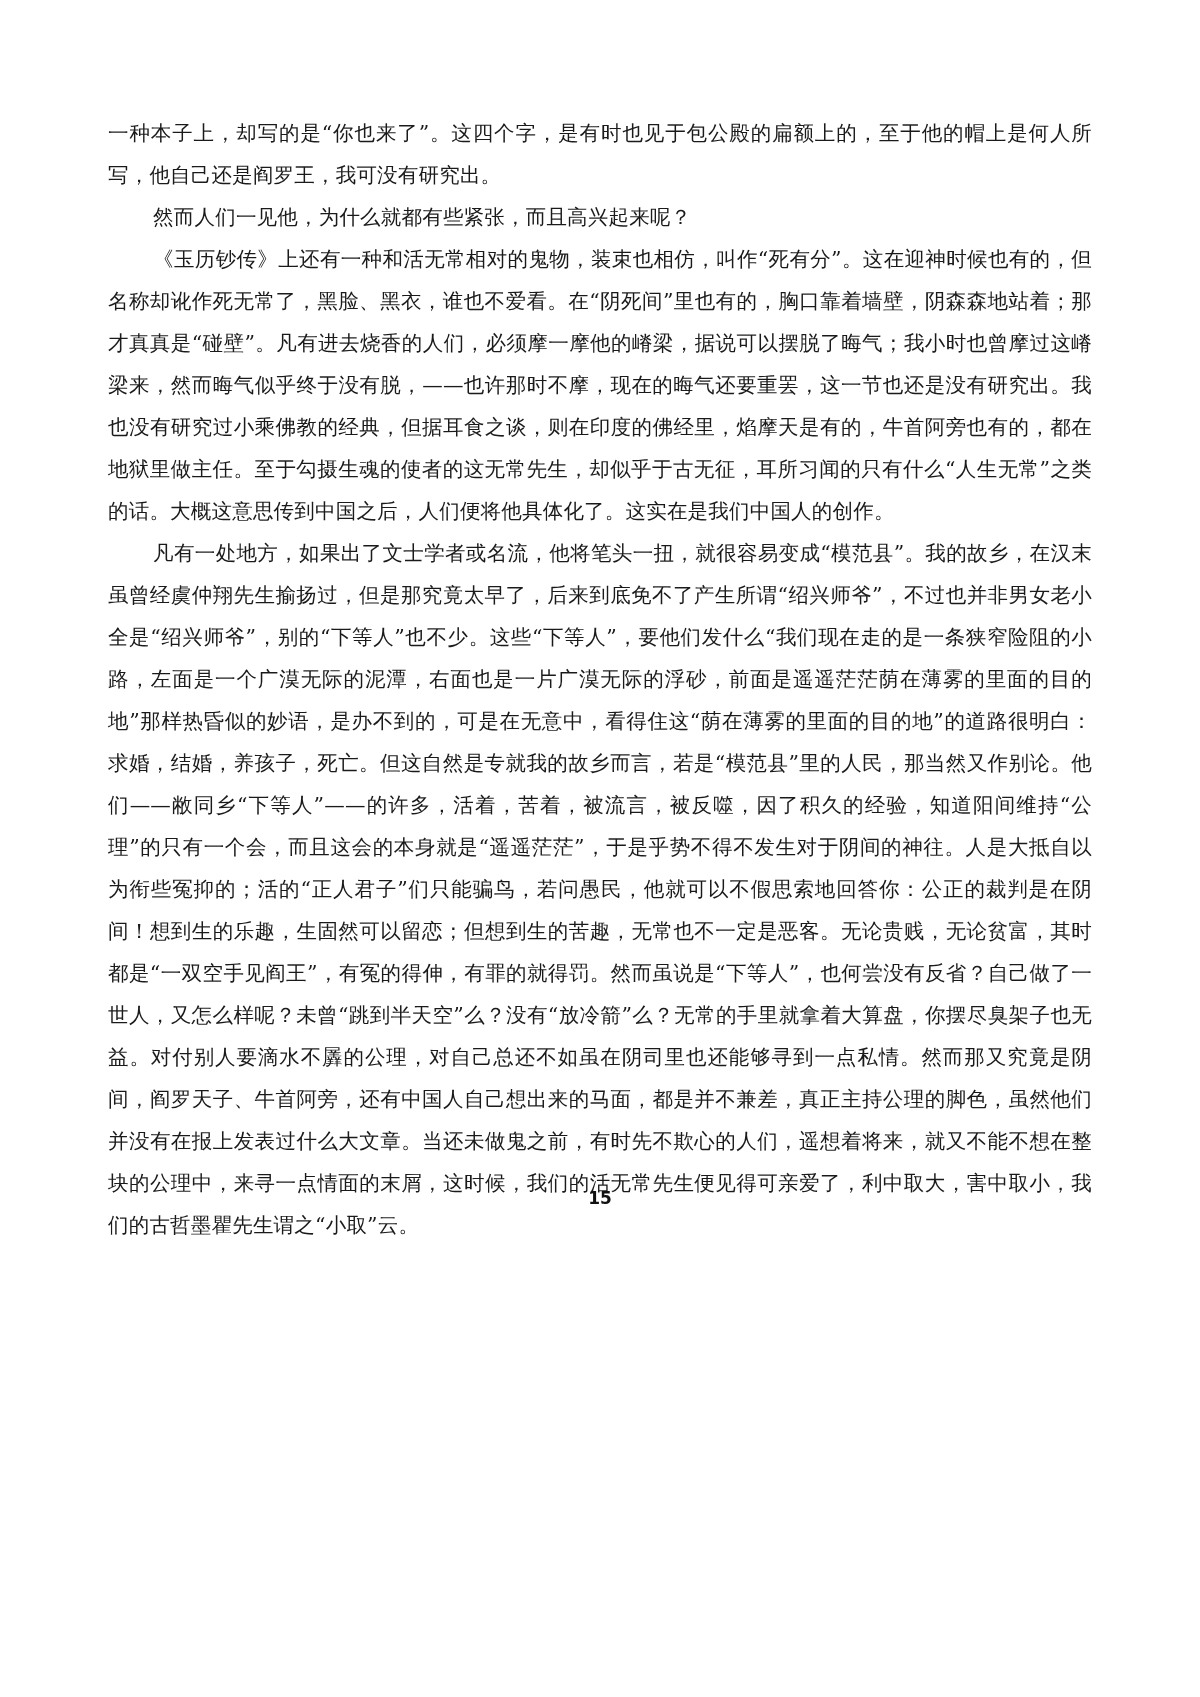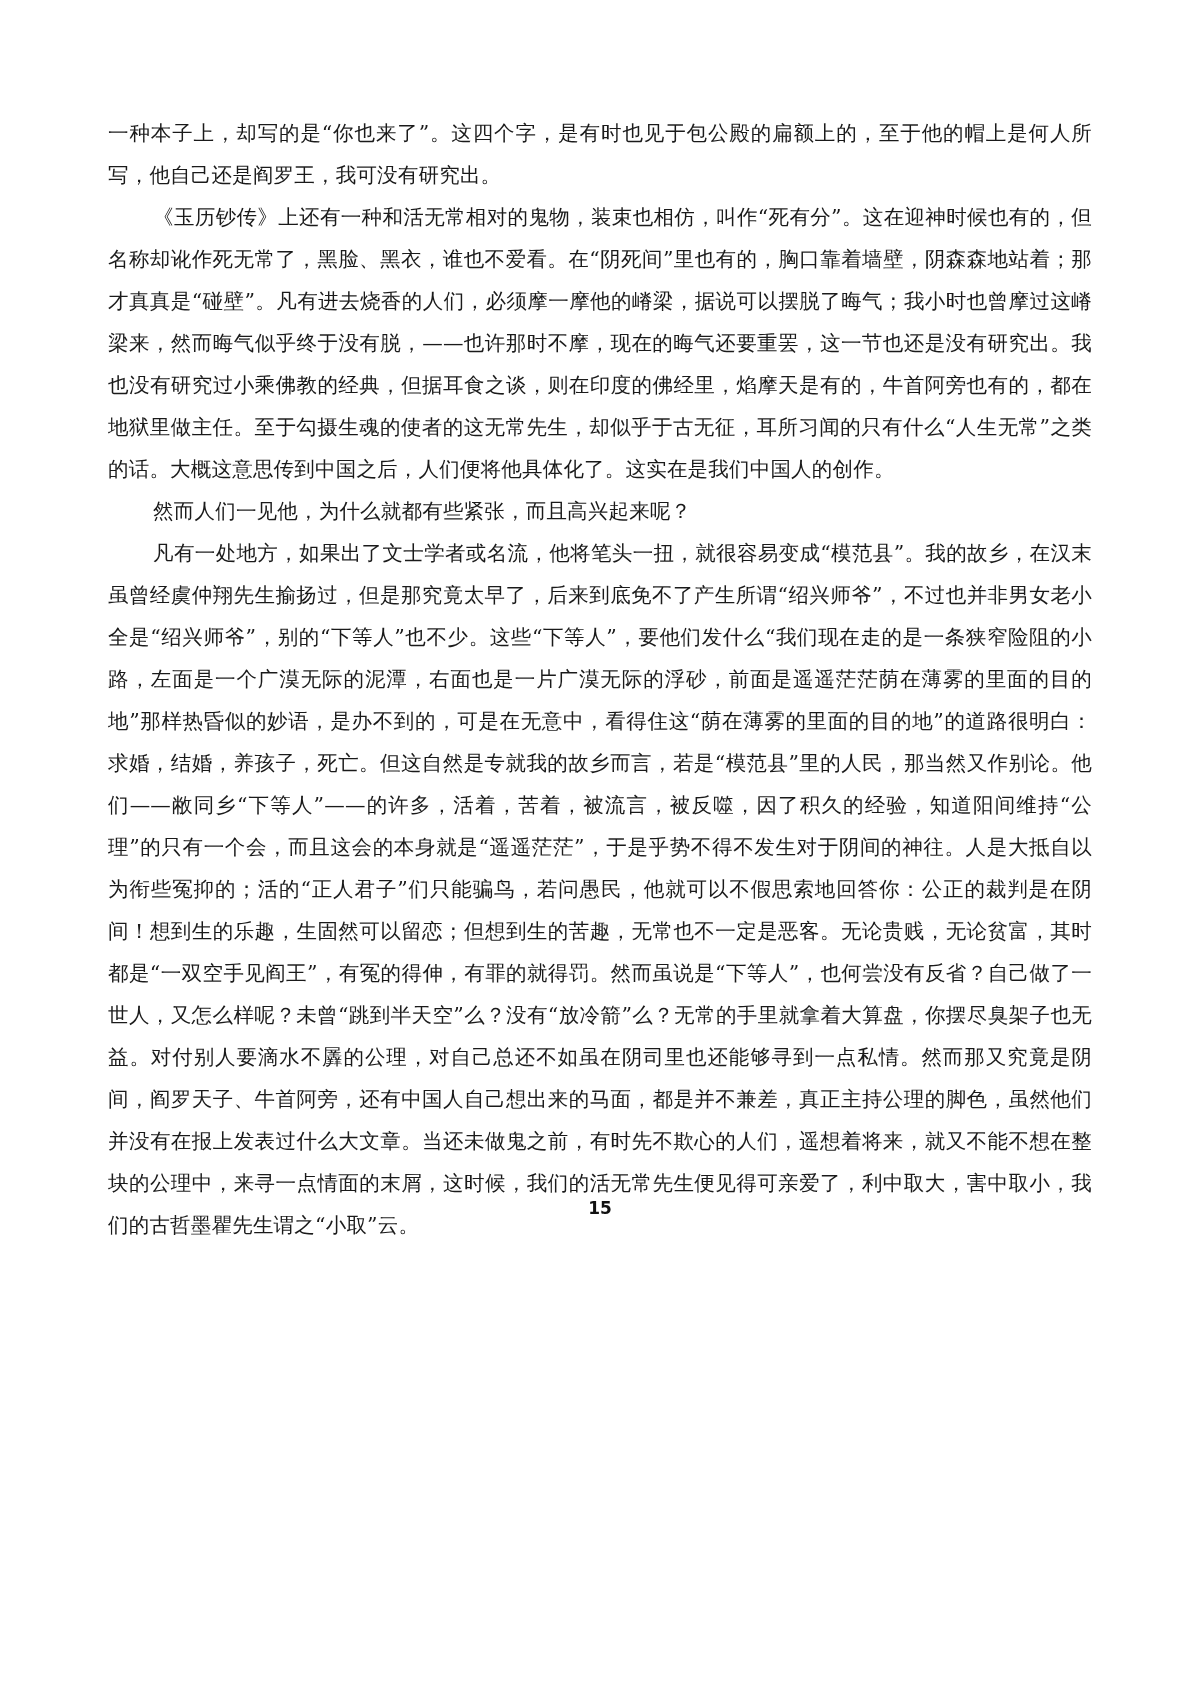--- a/index.html
+++ b/index.html
@@ -33,32 +33,32 @@
     margin: 0;
     text-indent: 0;
   }
   .body-text p.indent {
     text-indent: 2.2em;
   }
   .page-number {
     position: absolute;
     left: 0;
     right: 0;
-    bottom: 46px;
+    bottom: 56px;
     text-align: center;
     font-size: 17px;
     font-family: "DejaVu Sans", "Liberation Sans", sans-serif;
     color: #111111;
     font-weight: 600;
   }
 </style>
 </head>
 <body>
 
 <div class="page">
   <div class="body-text">
     <p>一种本子上，却写的是“你也来了”。这四个字，是有时也见于包公殿的扁额上的，至于他的帽上是何人所写，他自己还是阎罗王，我可没有研究出。</p>
+    <p class="indent">然而人们一见他，为什么就都有些紧张，而且高兴起来呢？</p>
     <p class="indent">《玉历钞传》上还有一种和活无常相对的鬼物，装束也相仿，叫作“死有分”。这在迎神时候也有的，但名称却讹作死无常了，黑脸、黑衣，谁也不爱看。在“阴死间”里也有的，胸口靠着墙壁，阴森森地站着；那才真真是“碰壁”。凡有进去烧香的人们，必须摩一摩他的嵴梁，据说可以摆脱了晦气；我小时也曾摩过这嵴梁来，然而晦气似乎终于没有脱，——也许那时不摩，现在的晦气还要重罢，这一节也还是没有研究出。我也没有研究过小乘佛教的经典，但据耳食之谈，则在印度的佛经里，焰摩天是有的，牛首阿旁也有的，都在地狱里做主任。至于勾摄生魂的使者的这无常先生，却似乎于古无征，耳所习闻的只有什么“人生无常”之类的话。大概这意思传到中国之后，人们便将他具体化了。这实在是我们中国人的创作。</p>
-    <p class="indent">然而人们一见他，为什么就都有些紧张，而且高兴起来呢？</p>
     <p class="indent">凡有一处地方，如果出了文士学者或名流，他将笔头一扭，就很容易变成“模范县”。我的故乡，在汉末虽曾经虞仲翔先生揄扬过，但是那究竟太早了，后来到底免不了产生所谓“绍兴师爷”，不过也并非男女老小全是“绍兴师爷”，别的“下等人”也不少。这些“下等人”，要他们发什么“我们现在走的是一条狭窄险阻的小路，左面是一个广漠无际的泥潭，右面也是一片广漠无际的浮砂，前面是遥遥茫茫荫在薄雾的里面的目的地”那样热昏似的妙语，是办不到的，可是在无意中，看得住这“荫在薄雾的里面的目的地”的道路很明白：求婚，结婚，养孩子，死亡。但这自然是专就我的故乡而言，若是“模范县”里的人民，那当然又作别论。他们——敝同乡“下等人”——的许多，活着，苦着，被流言，被反噬，因了积久的经验，知道阳间维持“公理”的只有一个会，而且这会的本身就是“遥遥茫茫”，于是乎势不得不发生对于阴间的神往。人是大抵自以为衔些冤抑的；活的“正人君子”们只能骗鸟，若问愚民，他就可以不假思索地回答你：公正的裁判是在阴间！想到生的乐趣，生固然可以留恋；但想到生的苦趣，无常也不一定是恶客。无论贵贱，无论贫富，其时都是“一双空手见阎王”，有冤的得伸，有罪的就得罚。然而虽说是“下等人”，也何尝没有反省？自己做了一世人，又怎么样呢？未曾“跳到半天空”么？没有“放冷箭”么？无常的手里就拿着大算盘，你摆尽臭架子也无益。对付别人要滴水不羼的公理，对自己总还不如虽在阴司里也还能够寻到一点私情。然而那又究竟是阴间，阎罗天子、牛首阿旁，还有中国人自己想出来的马面，都是并不兼差，真正主持公理的脚色，虽然他们并没有在报上发表过什么大文章。当还未做鬼之前，有时先不欺心的人们，遥想着将来，就又不能不想在整块的公理中，来寻一点情面的末屑，这时候，我们的活无常先生便见得可亲爱了，利中取大，害中取小，我们的古哲墨瞿先生谓之“小取”云。</p>
   </div>
   <div class="page-number">15</div>
 </div>
 
 </body></html>

